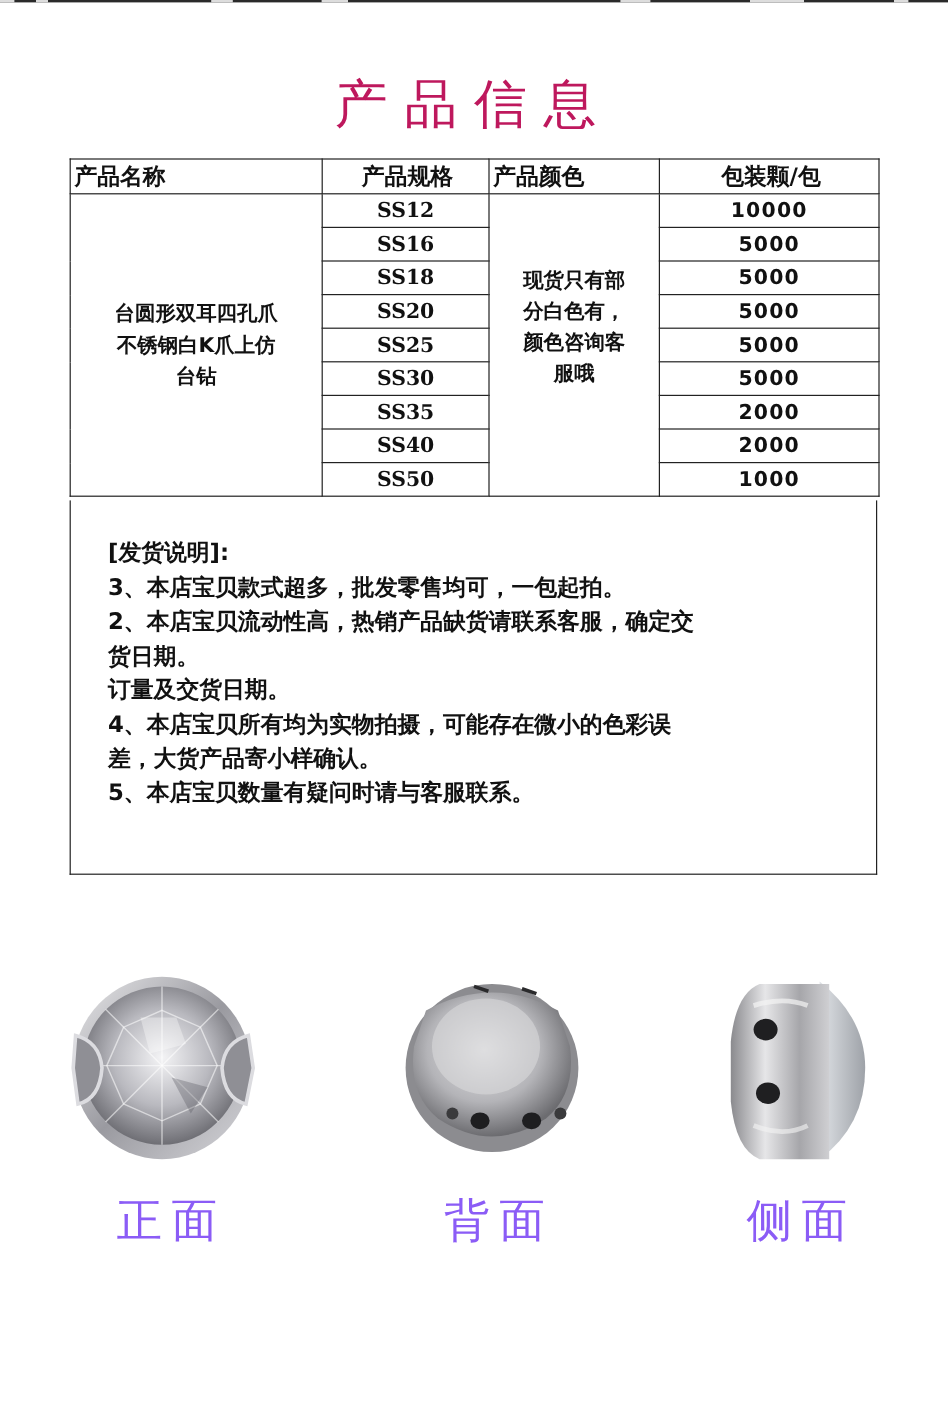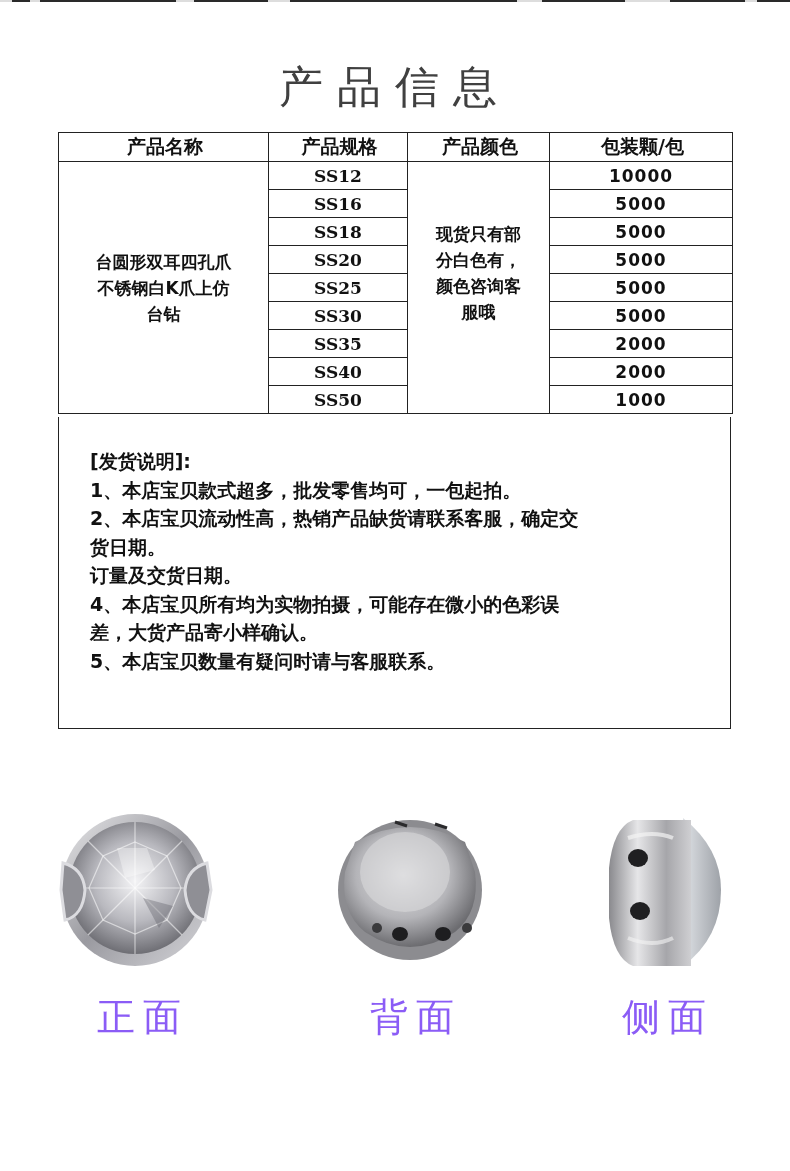--- a/index.html
+++ b/index.html
@@ -1,22 +1,22 @@
 <!DOCTYPE html>
 <html><head>
 <meta charset="utf-8">
 <style>
   html,body{margin:0;padding:0;background:#fff;}
   body{width:790px;height:1171px;position:relative;overflow:hidden;font-family:"DejaVu Sans",sans-serif;color:#111;}
   .topline{position:absolute;left:0;top:0;width:790px;height:2px;background:#2a2a2a;}
   .topline .gap{position:absolute;top:0;height:2px;background:#ddd;}
-  .title{position:absolute;left:0;top:58px;width:790px;text-align:center;font-size:44px;letter-spacing:14px;color:#404040;font-weight:normal;}
+  .title{position:absolute;left:0;top:58px;width:790px;text-align:center;font-size:44px;letter-spacing:14px;color:#be185d;font-weight:normal;}
   table.spec{position:absolute;left:58px;top:132px;border-collapse:collapse;width:674px;table-layout:fixed;}
   table.spec td, table.spec th{border:1.5px solid #222;padding:0;font-weight:bold;}
-  table.spec th{height:28px;font-size:19px;text-align:center;padding-left:3px;}
+  table.spec th{height:28px;font-size:19px;text-align:left;padding-left:3px;}
   table.spec th.c{text-align:center;}
   table.spec td{height:27px;font-size:17px;text-align:center;}
   td.spec{font-family:"DejaVu Serif",serif;font-size:17px;}
   td.name{font-size:19px;line-height:26px;vertical-align:middle;padding:0 2px;}
   td.color{font-size:19px;line-height:26px;vertical-align:middle;text-align:center;padding:0 6px;}
   td.qty{font-family:"DejaVu Sans",sans-serif;font-size:18px;letter-spacing:1px;}
   .notes{position:absolute;left:58px;top:417px;width:671px;height:311px;border:1.5px solid #222;border-top:none;}
   .notes .inner{padding:30px 0 0 5px;font-size:19px;font-weight:bold;line-height:28.5px;margin-left:26px;}
   .notes p{margin:0;}
   .photo{position:absolute;}
@@ -101,21 +101,21 @@
     <tr>
         <td class="spec">SS50</td>
         <td class="qty">1000</td>
       </tr>
   </tbody>
 </table>
 
 <div class="notes">
   <div class="inner">
     <p>[发货说明]:</p>
-    <p>1、本店宝贝款式超多，批发零售均可，一包起拍。</p>
+    <p>3、本店宝贝款式超多，批发零售均可，一包起拍。</p>
     <p>2、本店宝贝流动性高，热销产品缺货请联系客服，确定交</p>
     <p>货日期。</p>
     <p>订量及交货日期。</p>
     <p>4、本店宝贝所有均为实物拍摄，可能存在微小的色彩误</p>
     <p>差，大货产品寄小样确认。</p>
     <p>5、本店宝贝数量有疑问时请与客服联系。</p>
   </div>
 </div>
 
 <svg class="photo" style="left:55px;top:808px" width="160" height="165" viewBox="0 0 160 165">

